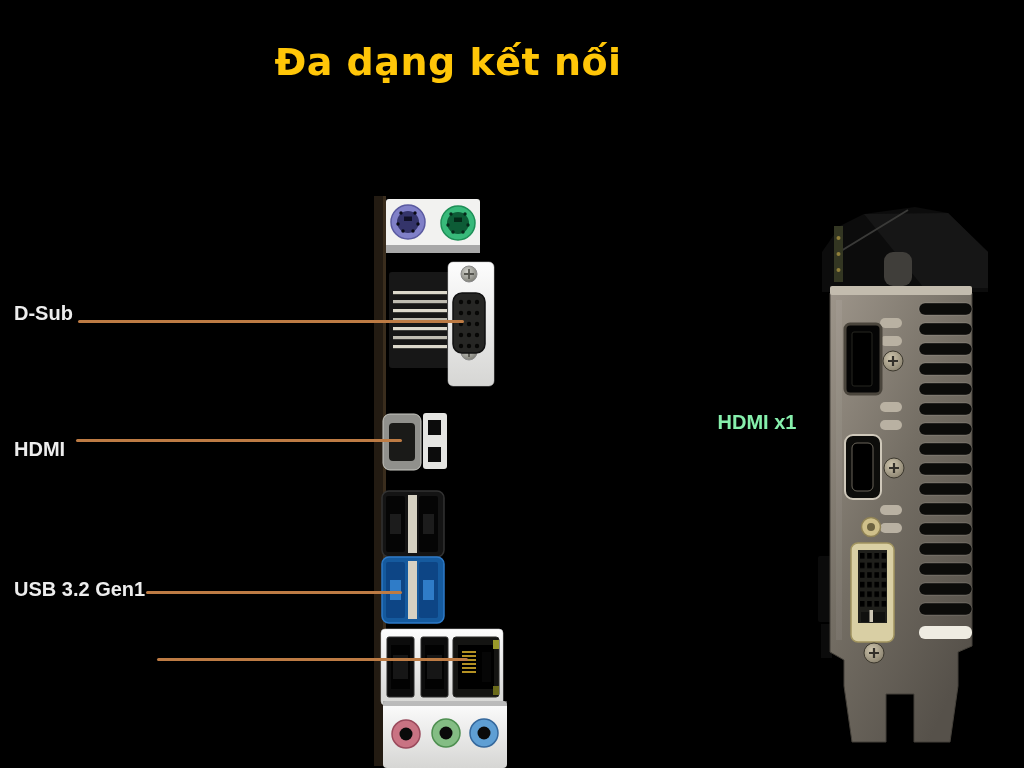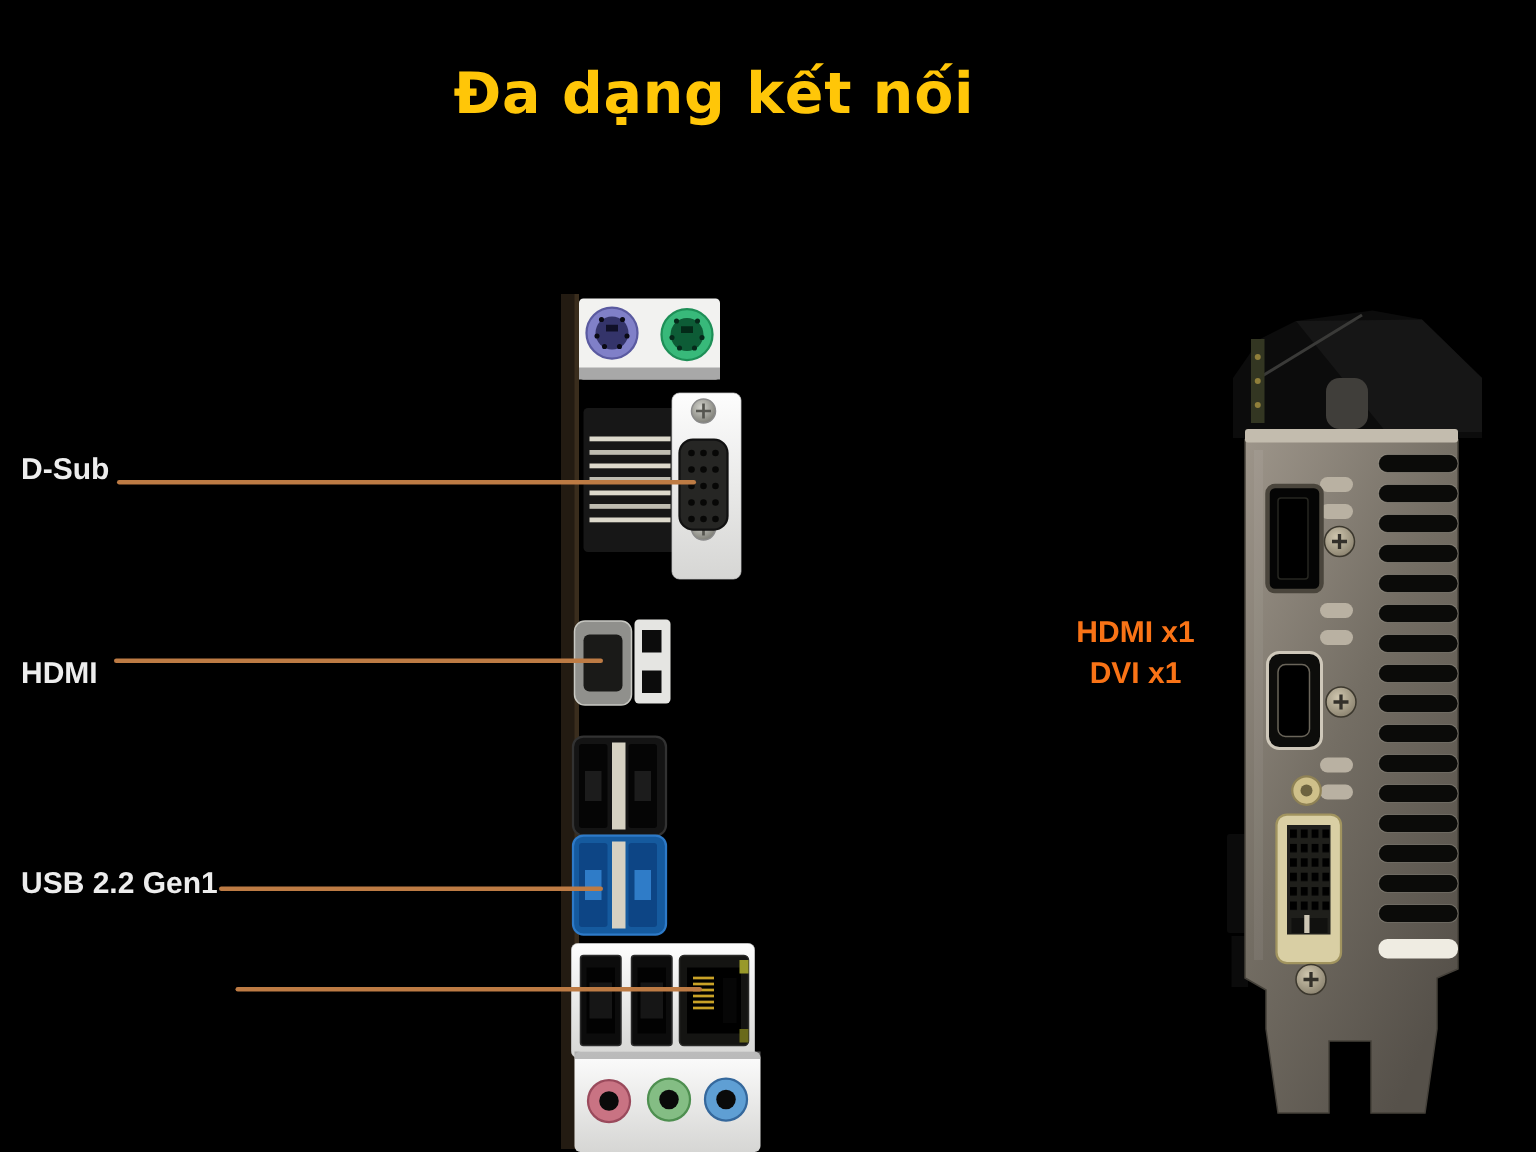--- a/index.html
+++ b/index.html
@@ -4,48 +4,48 @@
 <style>
   :root{
     --background:#000; --title:#ffc608; --callout-line:#bd7b44; --label-text:#ededed;
     --usb3-blue:#155a9e; --ps2-mouse-purple:#8080c8; --ps2-keyboard-green:#38b97a;
     --audio-mic-pink:#c97383; --audio-lineout-green:#84bd84; --audio-linein-blue:#5f9fd4;
   }
   html,body{margin:0;padding:0;background:#000;}
   #stage{position:relative;width:1024px;height:768px;background:var(--background);
          overflow:hidden;font-family:"Liberation Sans",sans-serif;}
   #page-title{position:absolute;top:40px;left:0;width:896px;margin:0;text-align:center;
-         font:bold 38px "DejaVu Sans","Liberation Sans",sans-serif;color:var(--title);letter-spacing:.5px;padding-left:28px;}
+         font:bold 38px "DejaVu Sans","Liberation Sans",sans-serif;color:var(--title);letter-spacing:.5px;}
   .callout{position:absolute;font:bold 20px "Liberation Sans",sans-serif;color:var(--label-text);
          white-space:nowrap;z-index:6;}
   .callout sup{font-size:11px;vertical-align:super;}
   .cline{position:absolute;height:3px;background:var(--callout-line);border-radius:2px;z-index:5;}
   #gpu-output-list{position:absolute;left:688px;top:409px;width:138px;text-align:center;
-         font:bold 20px "Liberation Sans",sans-serif;color:#f97316;line-height:27px;z-index:6;}
+         font:bold 20px "Liberation Sans",sans-serif;color:#86efac;line-height:27px;z-index:6;}
   svg{position:absolute;z-index:2;}
 </style>
 </head>
 <body>
 
 <div id="stage">
 
   <h1 id="page-title">Đa dạng kết nối</h1>
 
   <div class="callout" style="left:14px;top:302px">
     <span>D-Sub</span>
   </div>
   <div class="cline" style="left:78px;top:320px;width:386px"></div>
 
   <div class="callout" style="left:14px;top:438px">
     <span>HDMI</span>
   </div>
   <div class="cline" style="left:76px;top:439px;width:326px"></div>
 
   <div class="callout" style="left:14px;top:578px">
-    <span>USB 2.2 Gen1</span>
+    <span>USB 3.2 Gen1</span>
   </div>
   <div class="cline" style="left:146px;top:591px;width:256px"></div>
 
   <div class="cline" style="left:157px;top:658px;width:311px"></div>
 
   <svg style="left:370px;top:190px" width="140" height="578" viewBox="370 190 140 578">
     <defs>
       <linearGradient id="plateGrad" x1="0" y1="0" x2="0" y2="1">
         <stop offset="0" stop-color="#fdfdfd"></stop>
           <stop offset="1" stop-color="#d6d6d4"></stop>
@@ -295,16 +295,15 @@
       <rect x="858" y="550" width="29" height="73" fill="#1f1f1b"></rect>
       <rect x="859.5" y="552.5" width="28" height="55" fill="url(#dviP)"></rect>
       <rect x="861" y="612" width="24" height="10" fill="#11110f"></rect>
       <rect x="869.5" y="610" width="3.5" height="12" fill="#cdc6b4"></rect>
     </g>
     <use href="#scr" x="874" y="653"></use>
   </svg>
 
   <div id="gpu-output-list">
     <div>HDMI x1</div>
-    <div>DVI x1</div>
   </div>
 
 </div>
 
 </body></html>

